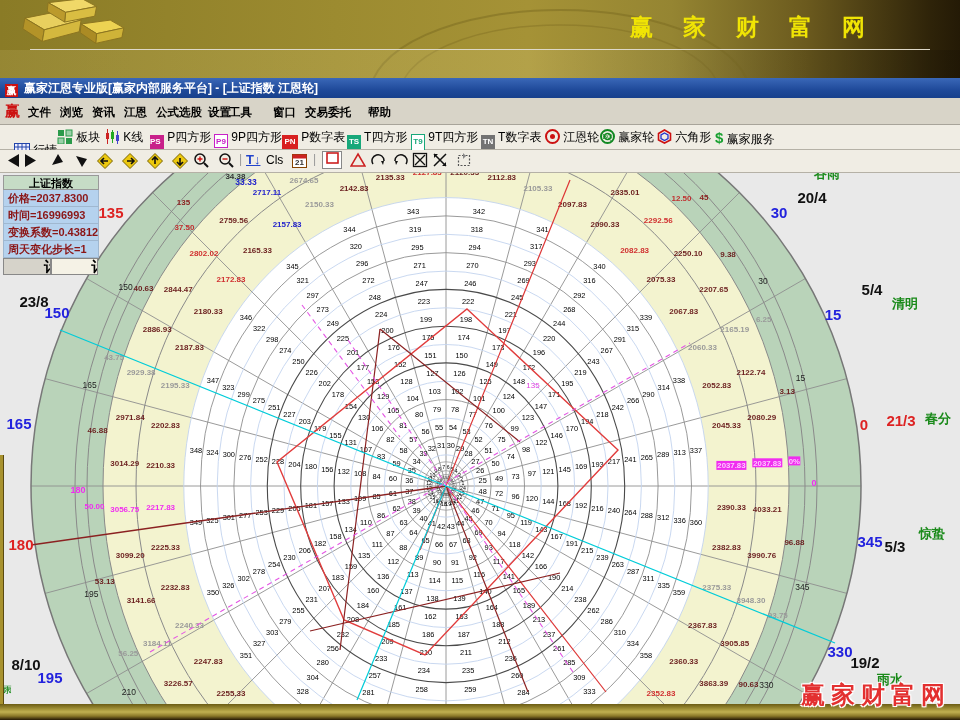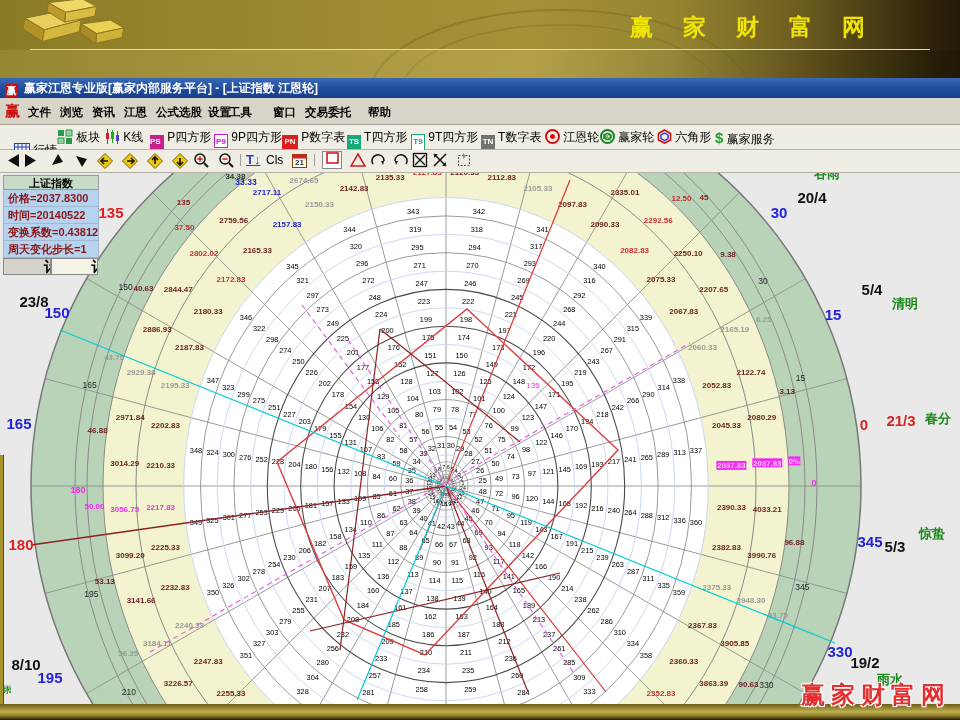--- a/index.html
+++ b/index.html
@@ -813,19 +813,19 @@
 <text x="533" y="388" font-size="8" fill="#e040e0" text-anchor="middle">135</text>
 <text x="7" y="679" font-size="8" fill="#1a8a1a" writing-mode="tb">雨水</text>
 </svg>
 </div>
 <div class="abs" id="goldstrip"></div>
 <div class="abs" id="goldbar"></div>
 <div class="abs" id="redbrand">赢家财富网</div>
 <div class="abs" id="panel">
   <div class="hd">上证指数</div>
   <div class="rw">价格=2037.8300</div>
-  <div class="rw">时间=20140522</div>
+  <div class="rw">时间=16996993</div>
   <div class="rw">变换系数=0.43812</div>
   <div class="rw">周天变化步长=1</div>
   <div class="bts">
       <div class="bt" style="background:#d6d3ca">计算阻力</div>
       <div class="bt" style="background:#f5f2e6">计算支撑</div>
     </div>
 </div>
 </body></html>

